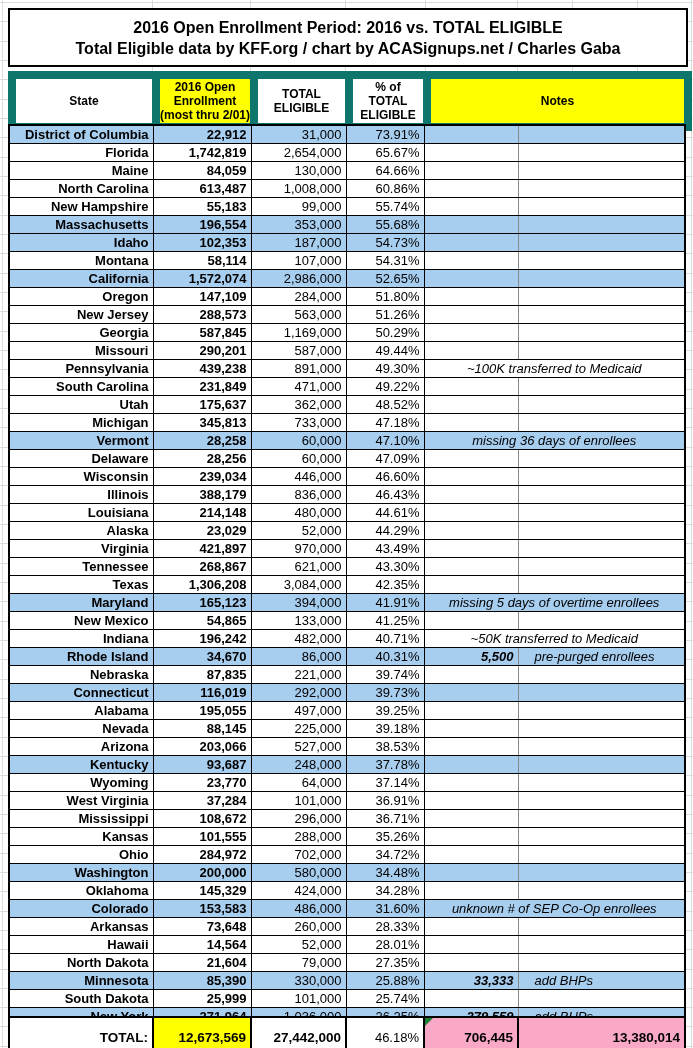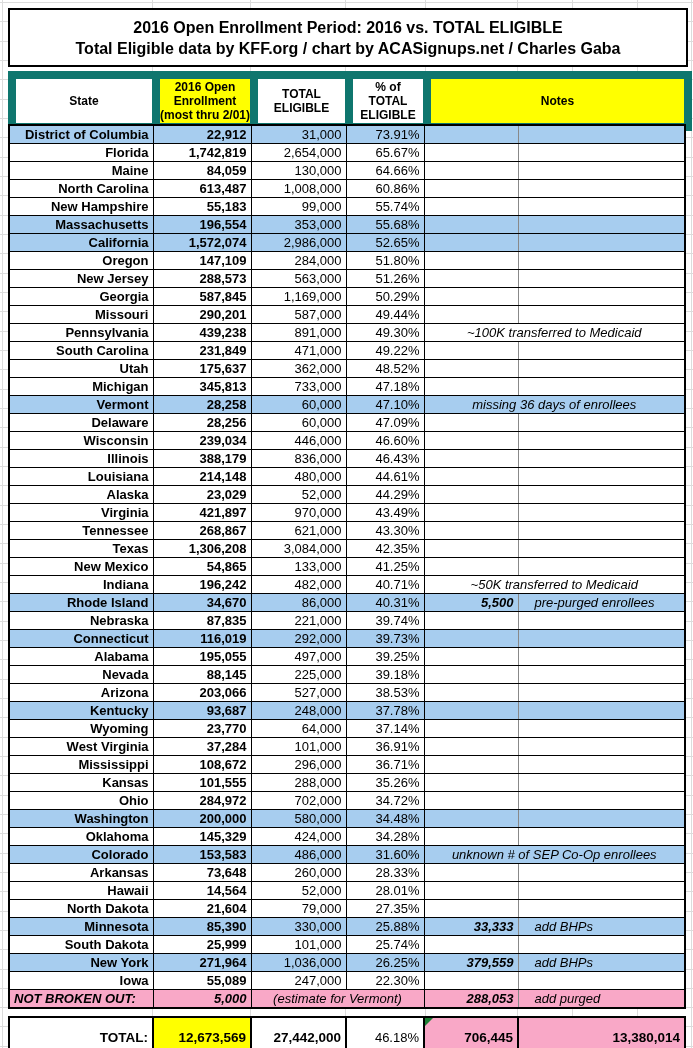--- a/index.html
+++ b/index.html
@@ -164,20 +164,36 @@
       </tr>
       <tr class="hl">
         <td class="state">Massachusetts</td>
         <td class="num bold">196,554</td>
         <td class="num">353,000</td>
         <td class="num">55.68%</td>
         <td class="note-num"></td>
         <td class="note-text"></td>
       </tr>
       <tr class="hl">
+        <td class="state">Idaho</td>
+        <td class="num bold">102,353</td>
+        <td class="num">187,000</td>
+        <td class="num">54.73%</td>
+        <td class="note-num"></td>
+        <td class="note-text"></td>
+      </tr>
+      <tr>
+        <td class="state">Montana</td>
+        <td class="num bold">58,114</td>
+        <td class="num">107,000</td>
+        <td class="num">54.31%</td>
+        <td class="note-num"></td>
+        <td class="note-text"></td>
+      </tr>
+      <tr class="hl">
         <td class="state">California</td>
         <td class="num bold">1,572,074</td>
         <td class="num">2,986,000</td>
         <td class="num">52.65%</td>
         <td class="note-num"></td>
         <td class="note-text"></td>
       </tr>
       <tr>
         <td class="state">Oregon</td>
         <td class="num bold">147,109</td>
@@ -304,20 +320,27 @@
         <td class="note-num"></td>
         <td class="note-text"></td>
       </tr>
       <tr>
         <td class="state">Texas</td>
         <td class="num bold">1,306,208</td>
         <td class="num">3,084,000</td>
         <td class="num">42.35%</td>
         <td class="note-num"></td>
         <td class="note-text"></td>
+      </tr>
+      <tr class="hl">
+        <td class="state">Maryland</td>
+        <td class="num bold">165,123</td>
+        <td class="num">394,000</td>
+        <td class="num">41.91%</td>
+        <td class="note-center" colspan="2">missing 5 days of overtime enrollees</td>
       </tr>
       <tr>
         <td class="state">New Mexico</td>
         <td class="num bold">54,865</td>
         <td class="num">133,000</td>
         <td class="num">41.25%</td>
         <td class="note-num"></td>
         <td class="note-text"></td>
       </tr>
       <tr>

